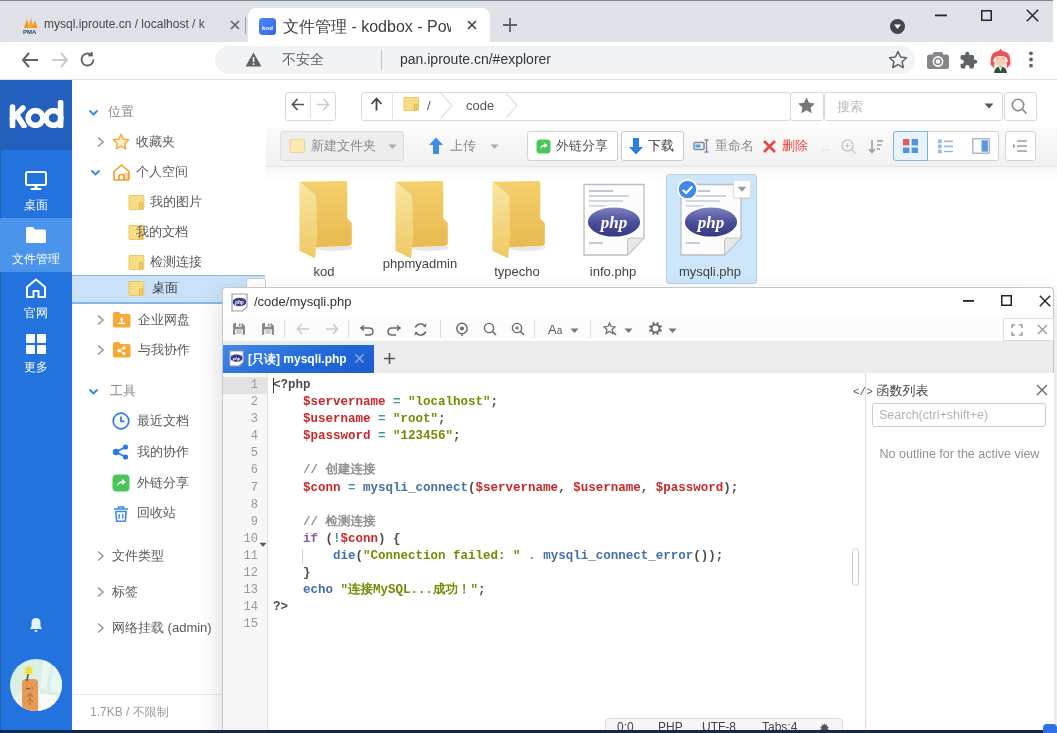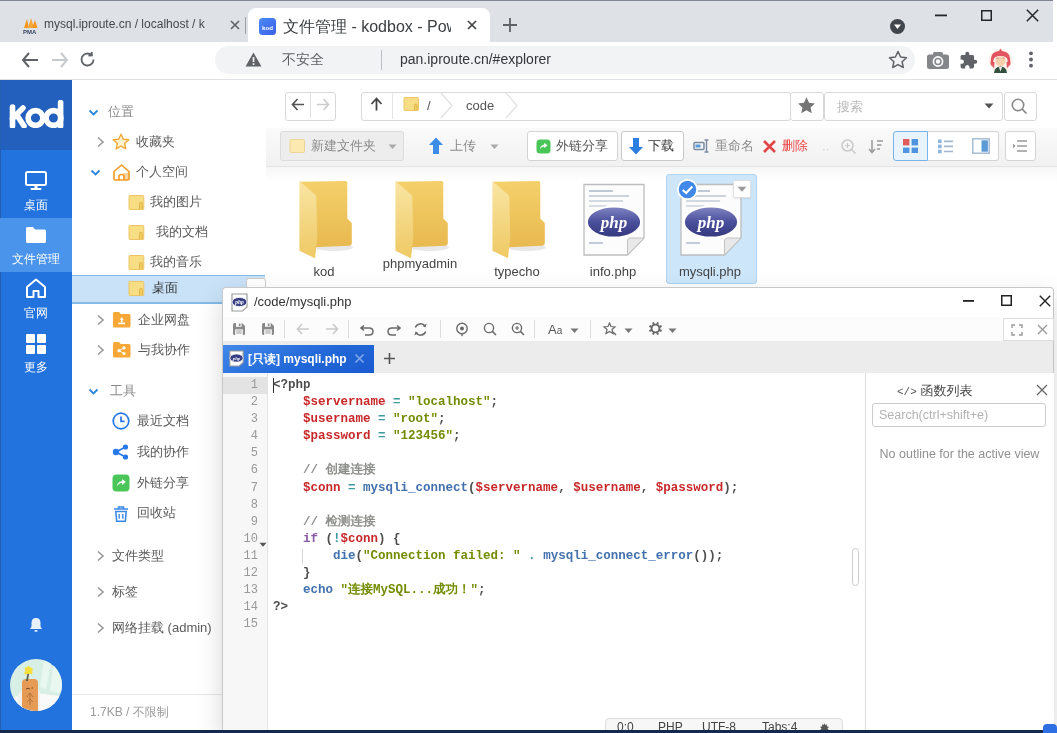--- a/index.html
+++ b/index.html
@@ -237,26 +237,26 @@
 <div class="ab trow" style="left:136px;top:157px;">个人空间</div>
 <svg class="ab" style="left:128px;top:194px" width="17" height="17" viewBox="0 0 17 17">
     <path d="M1 2.5 Q1 1.5 2 1.5 L14.8 1.5 Q15.8 1.5 15.8 2.5 L15.8 14.5 Q15.8 15.5 14.8 15.5 L2 15.5 Q1 15.5 1 14.5 Z" fill="#f7dd84" stroke="#ecc564" stroke-width="1"></path>
     <path d="M11.5 15.5 L11.5 9.5 Q11.5 8.5 12.5 8.5 L13.6 8.5 Q14.3 8.5 14.3 9.5 L14.3 15.5" fill="#f3cf62" stroke="#dfb44a" stroke-width="1"></path>
   </svg>
 <div class="ab trow" style="left:150px;top:187px;">我的图片</div>
 <svg class="ab" style="left:128px;top:224px" width="17" height="17" viewBox="0 0 17 17">
     <path d="M1 2.5 Q1 1.5 2 1.5 L14.8 1.5 Q15.8 1.5 15.8 2.5 L15.8 14.5 Q15.8 15.5 14.8 15.5 L2 15.5 Q1 15.5 1 14.5 Z" fill="#f7dd84" stroke="#ecc564" stroke-width="1"></path>
     <path d="M11.5 15.5 L11.5 9.5 Q11.5 8.5 12.5 8.5 L13.6 8.5 Q14.3 8.5 14.3 9.5 L14.3 15.5" fill="#f3cf62" stroke="#dfb44a" stroke-width="1"></path>
   </svg>
-<div class="ab trow" style="left:156px;top:217px;text-align:center;">我的文档</div>
+<div class="ab trow" style="left:136px;top:217px;text-align:center;">我的文档</div>
 <svg class="ab" style="left:128px;top:254px" width="17" height="17" viewBox="0 0 17 17">
     <path d="M1 2.5 Q1 1.5 2 1.5 L14.8 1.5 Q15.8 1.5 15.8 2.5 L15.8 14.5 Q15.8 15.5 14.8 15.5 L2 15.5 Q1 15.5 1 14.5 Z" fill="#f7dd84" stroke="#ecc564" stroke-width="1"></path>
     <path d="M11.5 15.5 L11.5 9.5 Q11.5 8.5 12.5 8.5 L13.6 8.5 Q14.3 8.5 14.3 9.5 L14.3 15.5" fill="#f3cf62" stroke="#dfb44a" stroke-width="1"></path>
   </svg>
-<div class="ab trow" style="left:150px;top:247px;">我的音乐</div>
+<div class="ab trow" style="left:150px;top:247px;">检测连接</div>
 <svg class="ab" style="left:128px;top:280px" width="17" height="17" viewBox="0 0 17 17">
     <path d="M1 2.5 Q1 1.5 2 1.5 L14.8 1.5 Q15.8 1.5 15.8 2.5 L15.8 14.5 Q15.8 15.5 14.8 15.5 L2 15.5 Q1 15.5 1 14.5 Z" fill="#f7dd84" stroke="#ecc564" stroke-width="1"></path>
     <path d="M11.5 15.5 L11.5 9.5 Q11.5 8.5 12.5 8.5 L13.6 8.5 Q14.3 8.5 14.3 9.5 L14.3 15.5" fill="#f3cf62" stroke="#dfb44a" stroke-width="1"></path>
   </svg>
 <div class="ab trow" style="left:152px;top:273px;color:#333;">桌面</div>
 <svg class="ab" style="left:96px;top:314px" width="9" height="12" viewBox="0 0 9 12">
     <path d="M2 1.5 L7 6 L2 10.5" stroke="#999" stroke-width="1.6" fill="none"></path>
   </svg>
 <svg class="ab" style="left:112px;top:311px" width="19" height="17" viewBox="0 0 19 17">
   <path d="M1 2.5 Q1 1 2.5 1 L7 1 L8.8 3 L17 3 Q18.5 3 18.5 4.5 L18.5 15 Q18.5 16.5 17 16.5 L2.5 16.5 Q1 16.5 1 15 Z" fill="#f8a836"></path>
@@ -649,21 +649,21 @@
         <span class="f">die</span>(<span class="s">"Connection failed: "</span> <span class="o">.</span> <span class="f">mysqli_connect_error</span>());
     }
 <span class="f">    echo</span> <span class="s">"连接MySQL...成功！"</span>;
 ?&gt;
 </div>
 <div class="ab" style="left:273px;top:378px;width:1.3px;height:15px;background:#333;"></div>
 <div class="ab" style="left:302px;top:549px;width:1px;height:15px;background:#d5d5d5;"></div>
 <div class="ab" style="left:852px;top:548px;width:7px;height:38px;background:#fff;border:1px solid #ccc;border-radius:4px;box-sizing:border-box;"></div>
 
 <div class="ab" style="left:865px;top:373px;width:189px;height:357px;background:#fff;border-left:1px solid #ddd;box-sizing:border-box;"></div>
-<div class="ab" style="left:897px;top:382px;font-size:13px;color:#444;"><span style="font-family:'Liberation Mono';font-size:11px;color:#555;">&lt;/&gt;</span> 函数列表</div>
+<div class="ab" style="left:853px;top:382px;font-size:13px;color:#444;"><span style="font-family:'Liberation Mono';font-size:11px;color:#555;">&lt;/&gt;</span> 函数列表</div>
 <svg class="ab" style="left:1036px;top:384px" width="12" height="12" viewBox="0 0 12 12">
     <path d="M1 1 L11 11 M11 1 L1 11" stroke="#666" stroke-width="1.3"></path>
   </svg>
 <div class="ab" style="left:872px;top:403px;width:174px;height:24px;border:1px solid #ccc;border-radius:3px;box-sizing:border-box;background:#fff;"></div>
 <div class="ab" style="left:879px;top:408px;font-size:12.5px;color:#b3b3b3;">Search(ctrl+shift+e)</div>
 <div class="ab" style="left:865px;top:447px;width:189px;text-align:center;font-size:12.5px;color:#909090;">No outline for the active view</div>
 
 <div class="ab" style="left:605px;top:718px;width:238px;height:15px;background:#f7f7f7;border:1px solid #ddd;border-radius:4px 4px 0 0;box-sizing:border-box;"></div>
 <div class="ab" style="left:617px;top:720px;font-size:12px;color:#444;">0:0</div>
 <div class="ab" style="left:658px;top:720px;font-size:12px;color:#444;">PHP</div>

